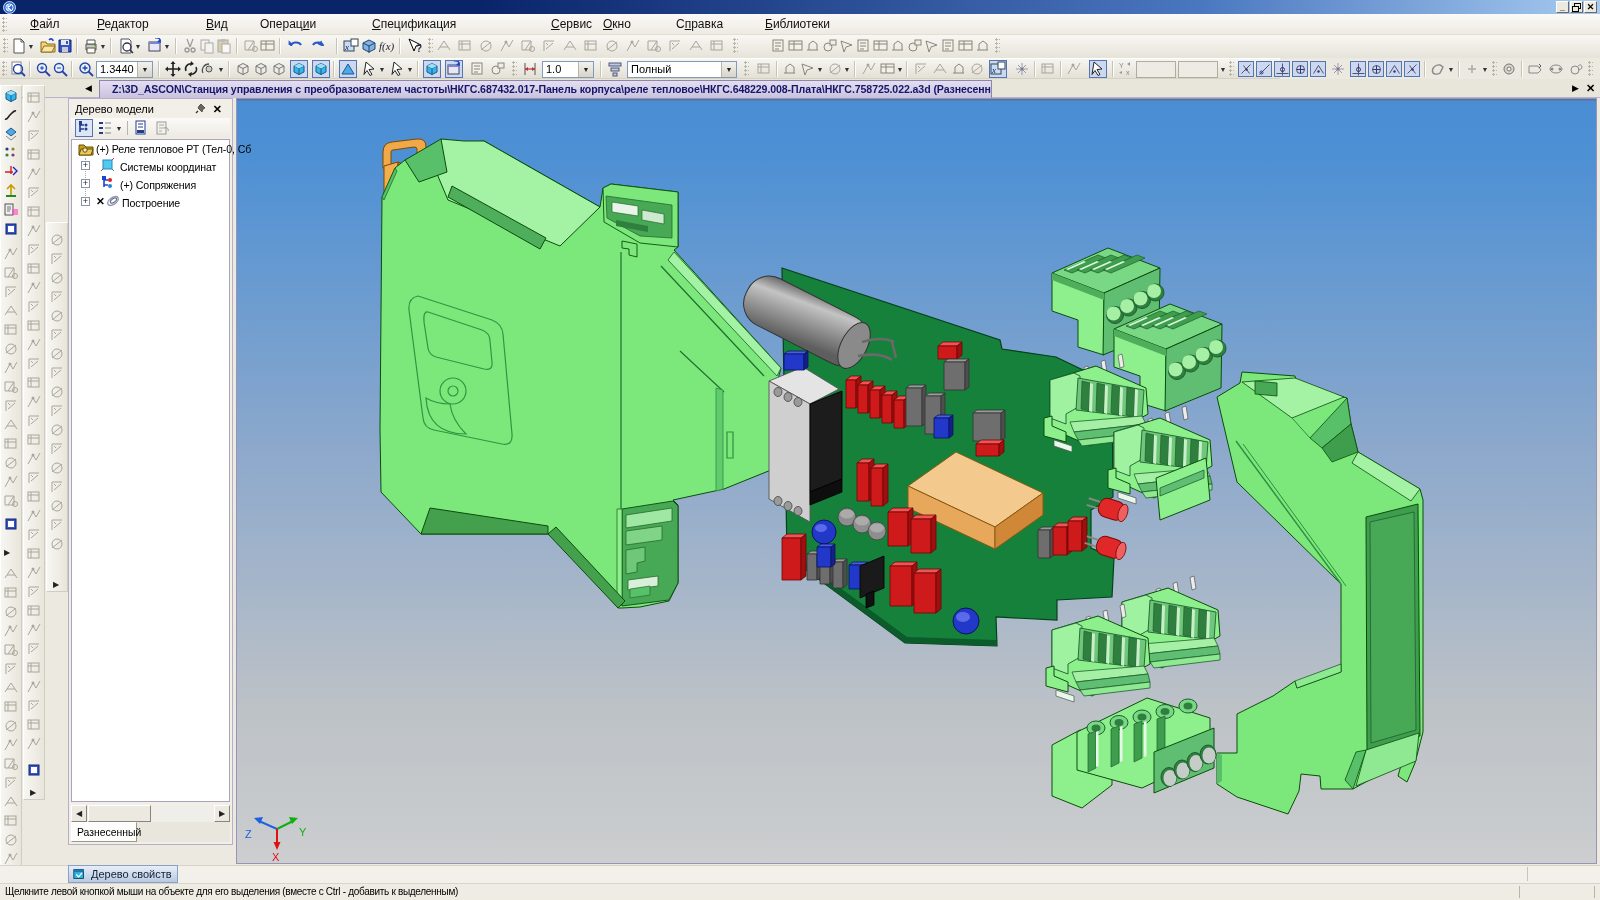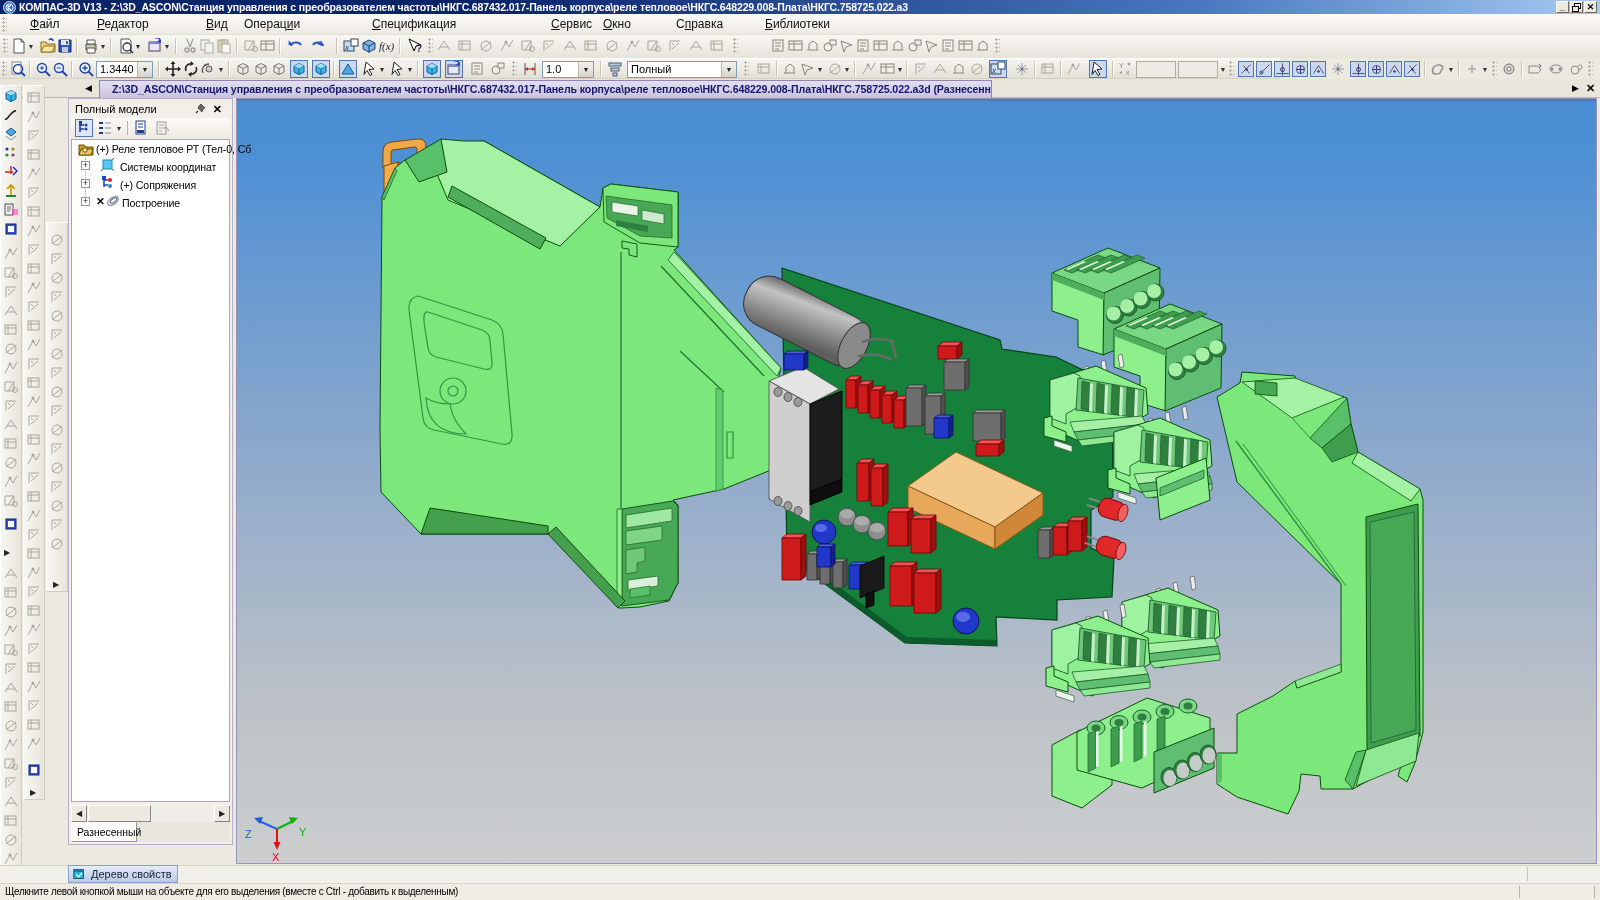--- a/index.html
+++ b/index.html
@@ -35,34 +35,33 @@
 .btab{position:absolute;left:2px;bottom:2px;right:2px;height:20px;background:#E9E6DD}
 .btab .t{position:absolute;left:0px;top:0px;width:66px;height:20px;background:#FDFDFB;border:1px solid #9A968A;border-top-color:#fff;border-left-color:#fff;font-size:10.4px;padding:4px 0 0 5px}
 .propbar{left:68px;top:865px;width:110px;height:18px;background:linear-gradient(#E8EEF8,#B9C8E2);border:1px solid #8AA0C4;font-size:11px;color:#123;line-height:16px}
 </style></head><body>
 <div class="abs titlebar">
     <svg width="13" height="13" viewBox="0 0 13 13" style="position:absolute;left:3px;top:1px">
       <circle cx="6.5" cy="6.5" r="6" fill="#2B6BD8" stroke="#fff" stroke-width="0.8"></circle>
       <circle cx="6.5" cy="6.5" r="3.6" fill="none" stroke="#fff" stroke-width="1"></circle>
       <path d="M5 4v5M5 6.5l3-2.5M5 6.5l3 3" stroke="#fff" stroke-width="1.1" fill="none"></path>
     </svg>
-    <span class="tb-txt">КОМПАС-3D V13 - Z:\3D_ASCON\Станция управления с преобразователем частоты\НКГС.687432.017-Панель корпуса\реле тепловое\НКГС.648229.008-Плата\НКГС.758725.022.a3</span>
     <div class="wbtn" style="left:1556px">_</div>
     <div class="wbtn" style="left:1570px"><svg width="9" height="9" viewBox="0 0 9 9" style="margin-top:1px">
         <rect x="2.5" y="0.5" width="6" height="5" fill="none" stroke="#000"></rect>
         <rect x="0.5" y="3.5" width="6" height="5" fill="#ECE9E0" stroke="#000"></rect>
       </svg></div>
     <div class="wbtn" style="left:1584px">✕</div>
   </div>
 <div class="abs menubar">
     <div class="grip" style="left:2px;top:3px"></div>
     <div class="mi" style="left:30px"><u>Ф</u>айл</div>
     <div class="mi" style="left:97px"><u>Р</u>едактор</div>
     <div class="mi" style="left:206px"><u>В</u>ид</div>
-    <div class="mi" style="left:244px">Операц<u>и</u>и</div>
+    <div class="mi" style="left:260px">Операц<u>и</u>и</div>
     <div class="mi" style="left:372px"><u>С</u>пецификация</div>
     <div class="mi" style="left:551px"><u>С</u>ервис</div>
     <div class="mi" style="left:603px"><u>О</u>кно</div>
     <div class="mi" style="left:676px">С<u>п</u>равка</div>
     <div class="mi" style="left:765px"><u>Б</u>иблиотеки</div>
   </div>
 <div class="abs row1">
     <div class="grip" style="left:3px;top:3px"></div>
     <div class="ic" style="left:11px;top:3px">
       <svg width="16" height="16" viewBox="0 0 16 16">
@@ -1685,21 +1684,21 @@
       <path d="M298,818 l-9,-1 3,7 z" fill="#10B010" stroke="none"></path>
       <path d="M277,829 L277,844" stroke="#E01010"></path>
       <path d="M277,850 l-3.5,-8 7,0 z" fill="#E01010" stroke="none"></path>
       <text x="245" y="838" font-size="11" fill="#2060E0" stroke="none" font-family="Liberation Sans">Z</text>
       <text x="299" y="836" font-size="11" fill="#10B010" stroke="none">Y</text>
       <text x="272" y="861" font-size="11" fill="#E01010" stroke="none">X</text>
     </g>
   </svg>
 <div class="abs treepanel">
     <div class="tree-hd">
-      <span style="position:absolute;left:4px;top:2px">Полный модели</span>
+      <span style="position:absolute;left:4px;top:2px">Дерево модели</span>
       <span style="position:absolute;right:24px;top:2px"><svg width="11" height="11" viewBox="0 0 11 11">
           <path d="M6 1l4 4-2 1-1 3-4-4 1-2z" fill="#6A6A5A" stroke="#333" stroke-width="0.7"></path>
           <path d="M3 8l-2 2" stroke="#333" stroke-width="1.2"></path>
         </svg></span>
       <span style="position:absolute;right:8px;top:2px;font-weight:bold">✕</span>
     </div>
     <div class="tree-tb">
       <div style="position:absolute;left:4px;top:1px;width:18px;height:18px;background:#DCE6F8;border:1px solid #5575B0"><svg width="16" height="16" viewBox="0 0 16 16">
           <path d="M4 2v10M4 5h4M4 9h4" stroke="#223C8C" stroke-width="1.6" fill="none"></path>
           <rect x="3" y="1" width="3" height="4" fill="#223C8C"></rect>

